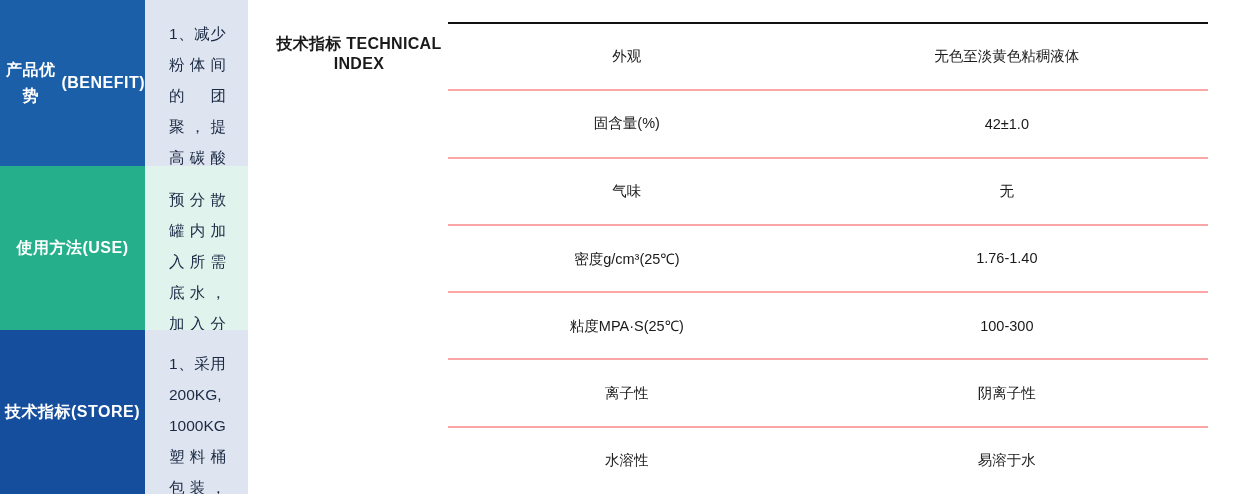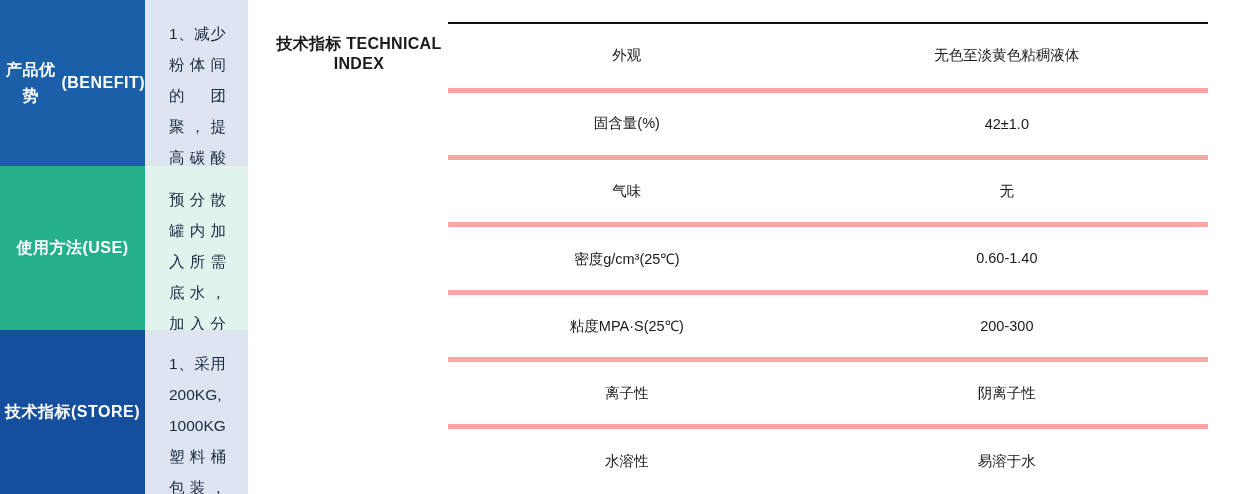--- a/index.html
+++ b/index.html
@@ -89,21 +89,21 @@
   }
   table.spec {
     width: 100%;
     border-collapse: collapse;
     table-layout: fixed;
   }
   table.spec tr {
     height: 54px;
   }
   table.spec td {
-    border-bottom: 5px solid #fca5a5;
+    border-bottom: 2px solid #fca5a5;
     font-size: 14.5px;
     color: #1a1a1a;
     text-align: center;
     vertical-align: middle;
     padding: 0 4px;
   }
   table.spec tr:first-child td {
     border-top: 2px solid #111111;
   }
   table.spec tr:last-child td {
@@ -164,25 +164,25 @@
         <tr>
           <td class="name-col">固含量(%)</td>
           <td class="val-col">42±1.0</td>
         </tr>
         <tr>
           <td class="name-col">气味</td>
           <td class="val-col">无</td>
         </tr>
         <tr>
           <td class="name-col">密度g/cm³(25℃)</td>
-          <td class="val-col">0.60-1.40</td>
+          <td class="val-col">1.76-1.40</td>
         </tr>
         <tr>
           <td class="name-col">粘度MPA·S(25℃)</td>
-          <td class="val-col">200-300</td>
+          <td class="val-col">100-300</td>
         </tr>
         <tr>
           <td class="name-col">离子性</td>
           <td class="val-col">阴离子性</td>
         </tr>
         <tr>
           <td class="name-col">水溶性</td>
           <td class="val-col">易溶于水</td>
         </tr>
       </tbody>

